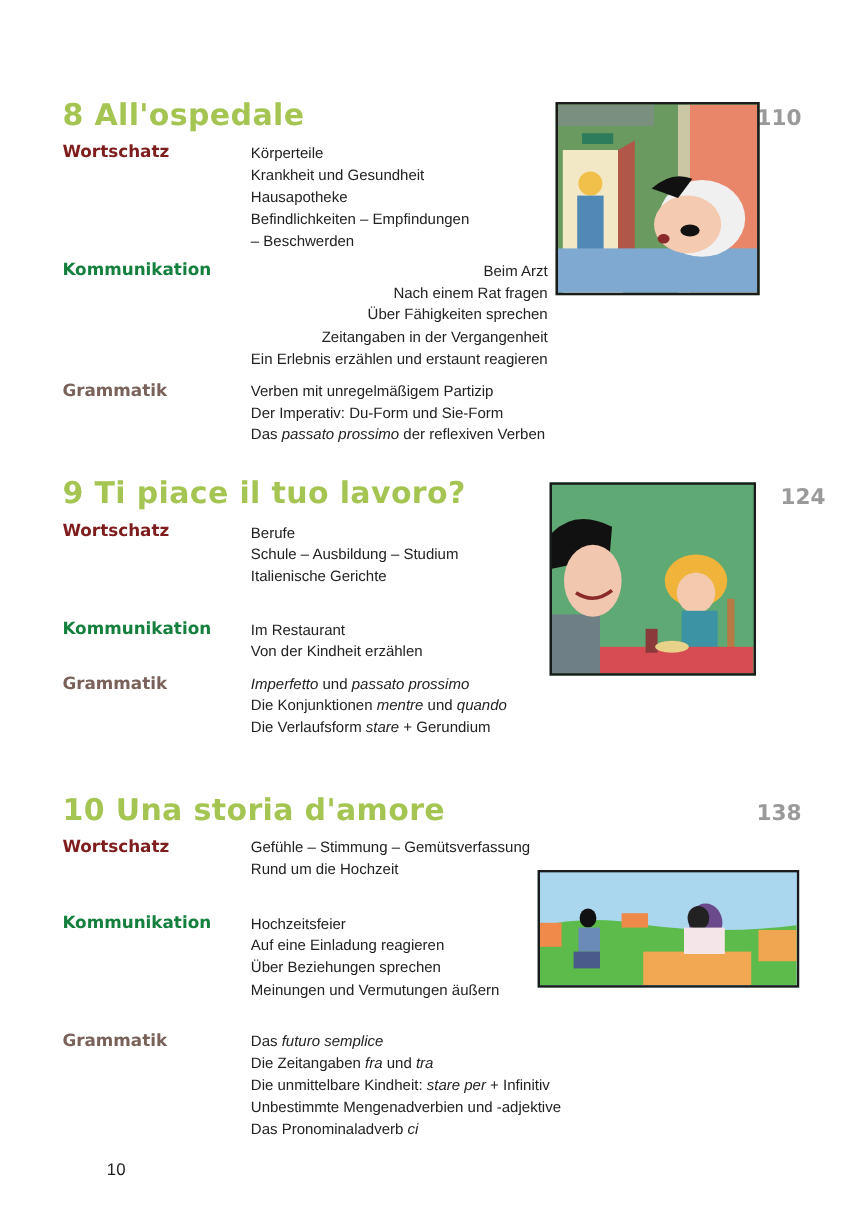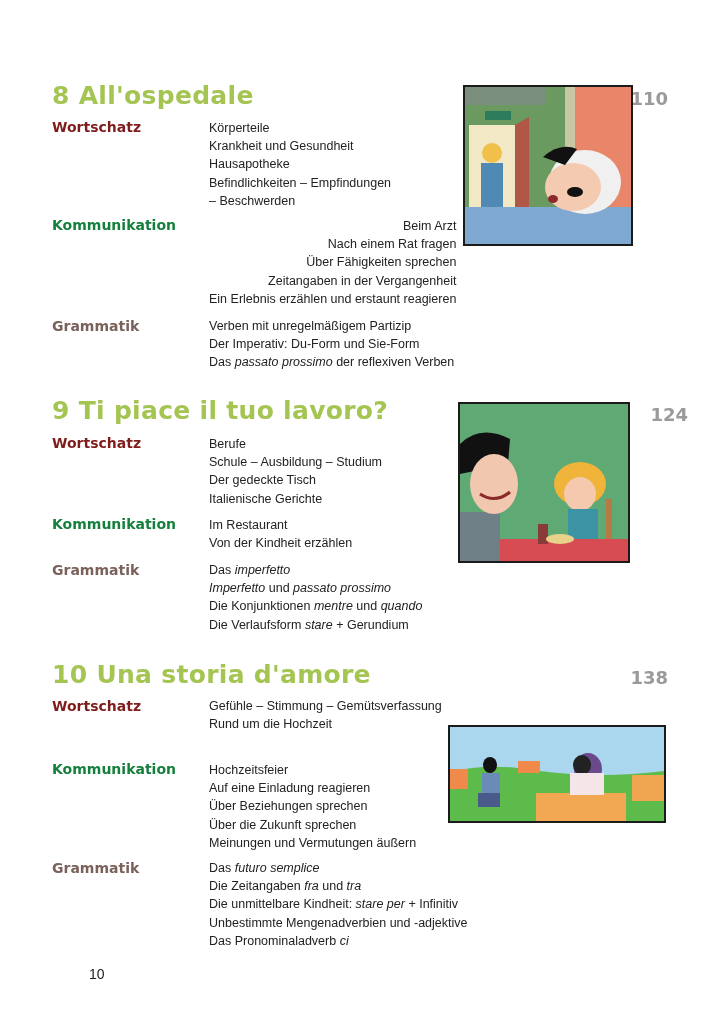--- a/index.html
+++ b/index.html
@@ -124,33 +124,31 @@
 </div>
 
 <div>
   <div class="unit-title" style="left:52px; top:396px;">9  Ti piace il tuo lavoro?</div>
   <div class="page-num" style="left:628px; top:404px;margin-left:20px;">124</div>
 
   <div class="sect-label lbl-wort" style="top:434px;">Wortschatz</div>
   <ul class="sect-list" style="top:435px;">
     <li>Berufe</li>
     <li>Schule – Ausbildung – Studium</li>
-    <li>Der gedeckte Tisch</li>
     <li>Italienische Gerichte</li>
   </ul>
 
   <div class="sect-label lbl-komm" style="top:515px;">Kommunikation</div>
   <ul class="sect-list" style="top:516px;">
     <li>Im Restaurant</li>
     <li>Von der Kindheit erzählen</li>
   </ul>
 
   <div class="sect-label lbl-gram" style="top:561px;">Grammatik</div>
   <ul class="sect-list" style="top:561px;">
-    <li><span>Das </span><i>imperfetto</i><span></span></li>
     <li><span></span><i>Imperfetto</i><span> und </span><i>passato prossimo</i><span></span></li>
     <li><span>Die Konjunktionen </span><i>mentre</i><span> und </span><i>quando</i><span></span></li>
     <li><span>Die Verlaufsform </span><i>stare</i><span> + Gerundium</span></li>
   </ul>
 
   <div class="illustration" style="left:458px; top:402px; width:172px; height:161px; background:#5ea872;">
     <svg width="168" height="157" viewBox="0 0 168 157">
       <rect x="0" y="0" width="168" height="157" fill="#5fa974"></rect>
       <rect x="0" y="108" width="40" height="49" fill="#6f7f86"></rect>
       <path d="M0 40 Q20 20 50 35 L48 60 L0 70 Z" fill="#111"></path>
@@ -175,21 +173,20 @@
   <ul class="sect-list" style="top:697px;">
     <li>Gefühle – Stimmung – Gemütsverfassung</li>
     <li>Rund um die Hochzeit</li>
   </ul>
 
   <div class="sect-label lbl-komm" style="top:760px;">Kommunikation</div>
   <ul class="sect-list" style="top:761px;">
     <li>Hochzeitsfeier</li>
     <li>Auf eine Einladung reagieren</li>
     <li>Über Beziehungen sprechen</li>
-    <li>Über die Zukunft sprechen</li>
     <li>Meinungen und Vermutungen äußern</li>
   </ul>
 
   <div class="sect-label lbl-gram" style="top:859px;">Grammatik</div>
   <ul class="sect-list" style="top:859px;">
     <li><span>Das </span><i>futuro semplice</i><span></span></li>
     <li><span>Die Zeitangaben </span><i>fra</i><span> und </span><i>tra</i><span></span></li>
     <li><span>Die unmittelbare Kindheit: </span><i>stare per</i><span> + Infinitiv</span></li>
     <li>Unbestimmte Mengenadverbien und -adjektive</li>
     <li><span>Das Pronominaladverb </span><i>ci</i><span></span></li>

